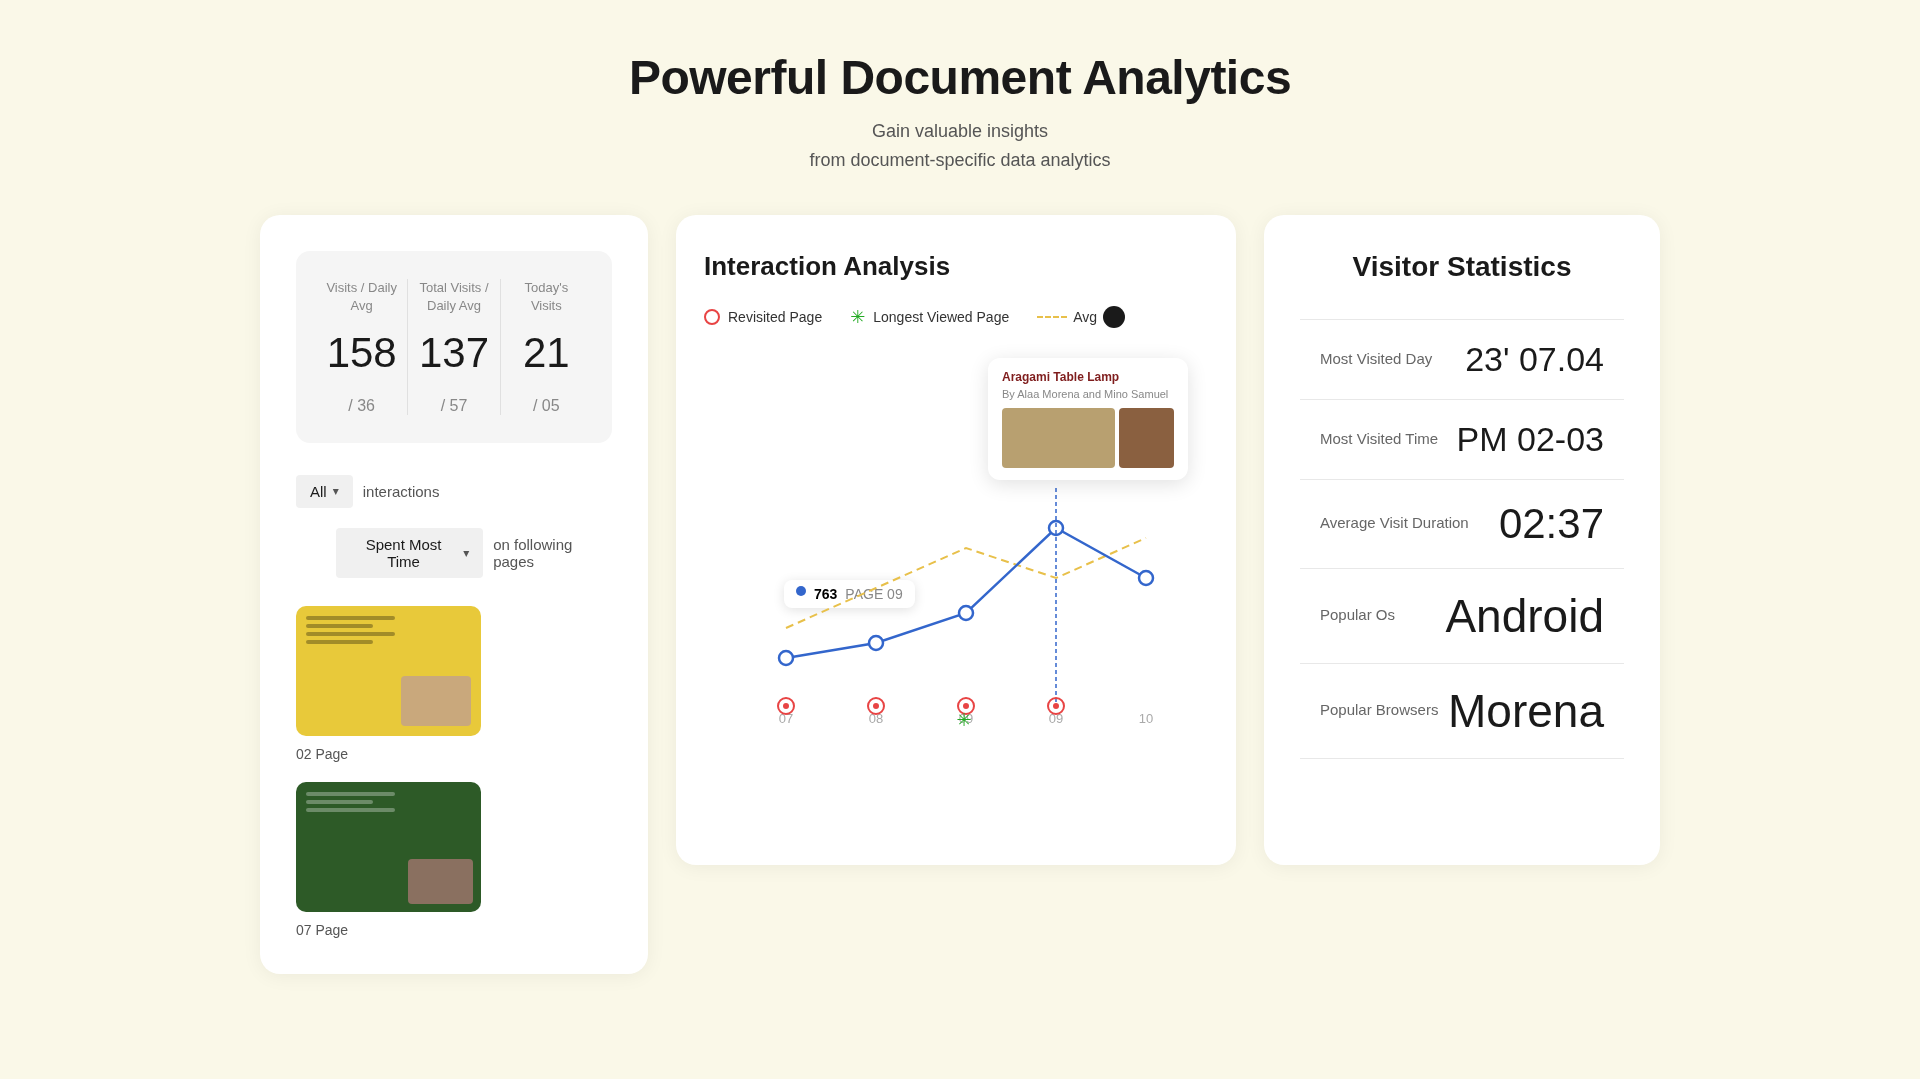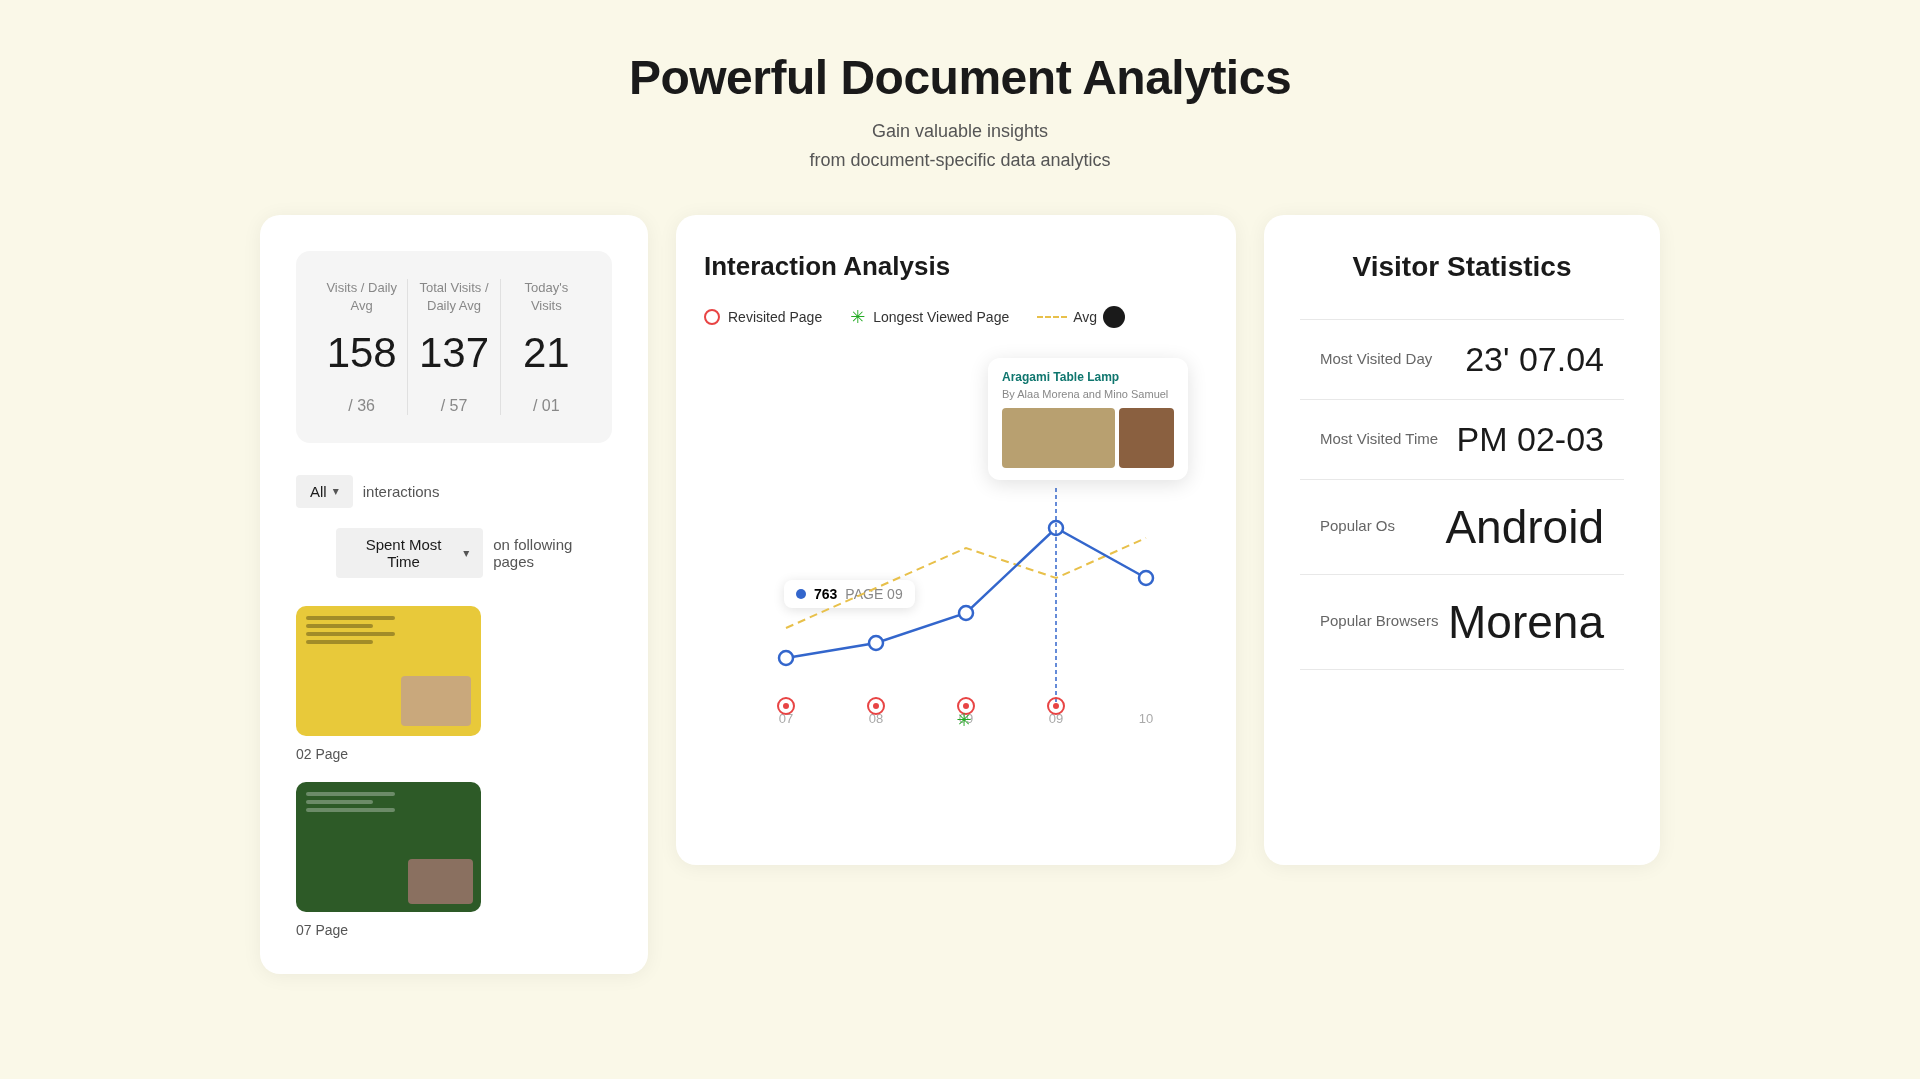--- a/index.html
+++ b/index.html
@@ -291,21 +291,21 @@
       border-radius: 12px;
       padding: 12px 14px;
       box-shadow: 0 4px 20px rgba(0,0,0,0.12);
       width: 200px;
       z-index: 10;
     }
 
     .popup-title {
       font-size: 12px;
       font-weight: 700;
-      color: #0f766e;
+      color: #7f1d1d;
       margin-bottom: 4px;
     }
 
     .popup-sub {
       font-size: 11px;
       color: #888;
       margin-bottom: 8px;
     }
 
     .popup-img {
@@ -329,21 +329,21 @@
 
     .chart-label-bubble {
       position: absolute;
       bottom: 120px;
       left: 80px;
       background: #fff;
       border-radius: 8px;
       padding: 6px 12px;
       box-shadow: 0 2px 12px rgba(0,0,0,0.12);
       display: flex;
-      align-items: center;
+      align-items: flex-start;
       gap: 8px;
       font-size: 14px;
       font-weight: 600;
     }
 
     .blue-dot-sm {
       width: 10px;
       height: 10px;
       background: #3366cc;
       border-radius: 50%;
@@ -420,21 +420,21 @@
           <div class="stat-sub">/ 36</div>
         </div>
         <div class="stat-col">
           <div class="stat-label">Total Visits / Daily Avg</div>
           <span class="stat-value">137</span>
           <div class="stat-sub">/ 57</div>
         </div>
         <div class="stat-col">
           <div class="stat-label">Today's Visits</div>
           <span class="stat-value">21</span>
-          <div class="stat-sub">/ 01</div>
+          <div class="stat-sub">/ 05</div>
         </div>
       </div>
 
       <div class="filter-row">
         <button class="dropdown-btn">
           <span>All</span>
           <span class="chevron">▾</span>
         </button>
         <span class="filter-text">interactions</span>
       </div>
@@ -560,20 +560,25 @@
             <div class="stat-row-label">Most
 Visited Day</div>
             <div class="stat-row-value" style="font-size: 34px;">23' 07.04</div>
           </div>
           <div class="stat-row">
             <div class="stat-row-label">Most
 Visited Time</div>
             <div class="stat-row-value" style="font-size: 34px;">PM 02-03</div>
           </div>
           <div class="stat-row">
+            <div class="stat-row-label">Average
+Visit Duration</div>
+            <div class="stat-row-value" style="font-size: 42px;">02:37</div>
+          </div>
+          <div class="stat-row">
             <div class="stat-row-label">Popular Os</div>
             <div class="stat-row-value" style="font-size: 46px;">Android</div>
           </div>
           <div class="stat-row">
             <div class="stat-row-label">Popular Browsers</div>
             <div class="stat-row-value" style="font-size: 46px;">Morena</div>
           </div>
         </div>
     </div>
 

